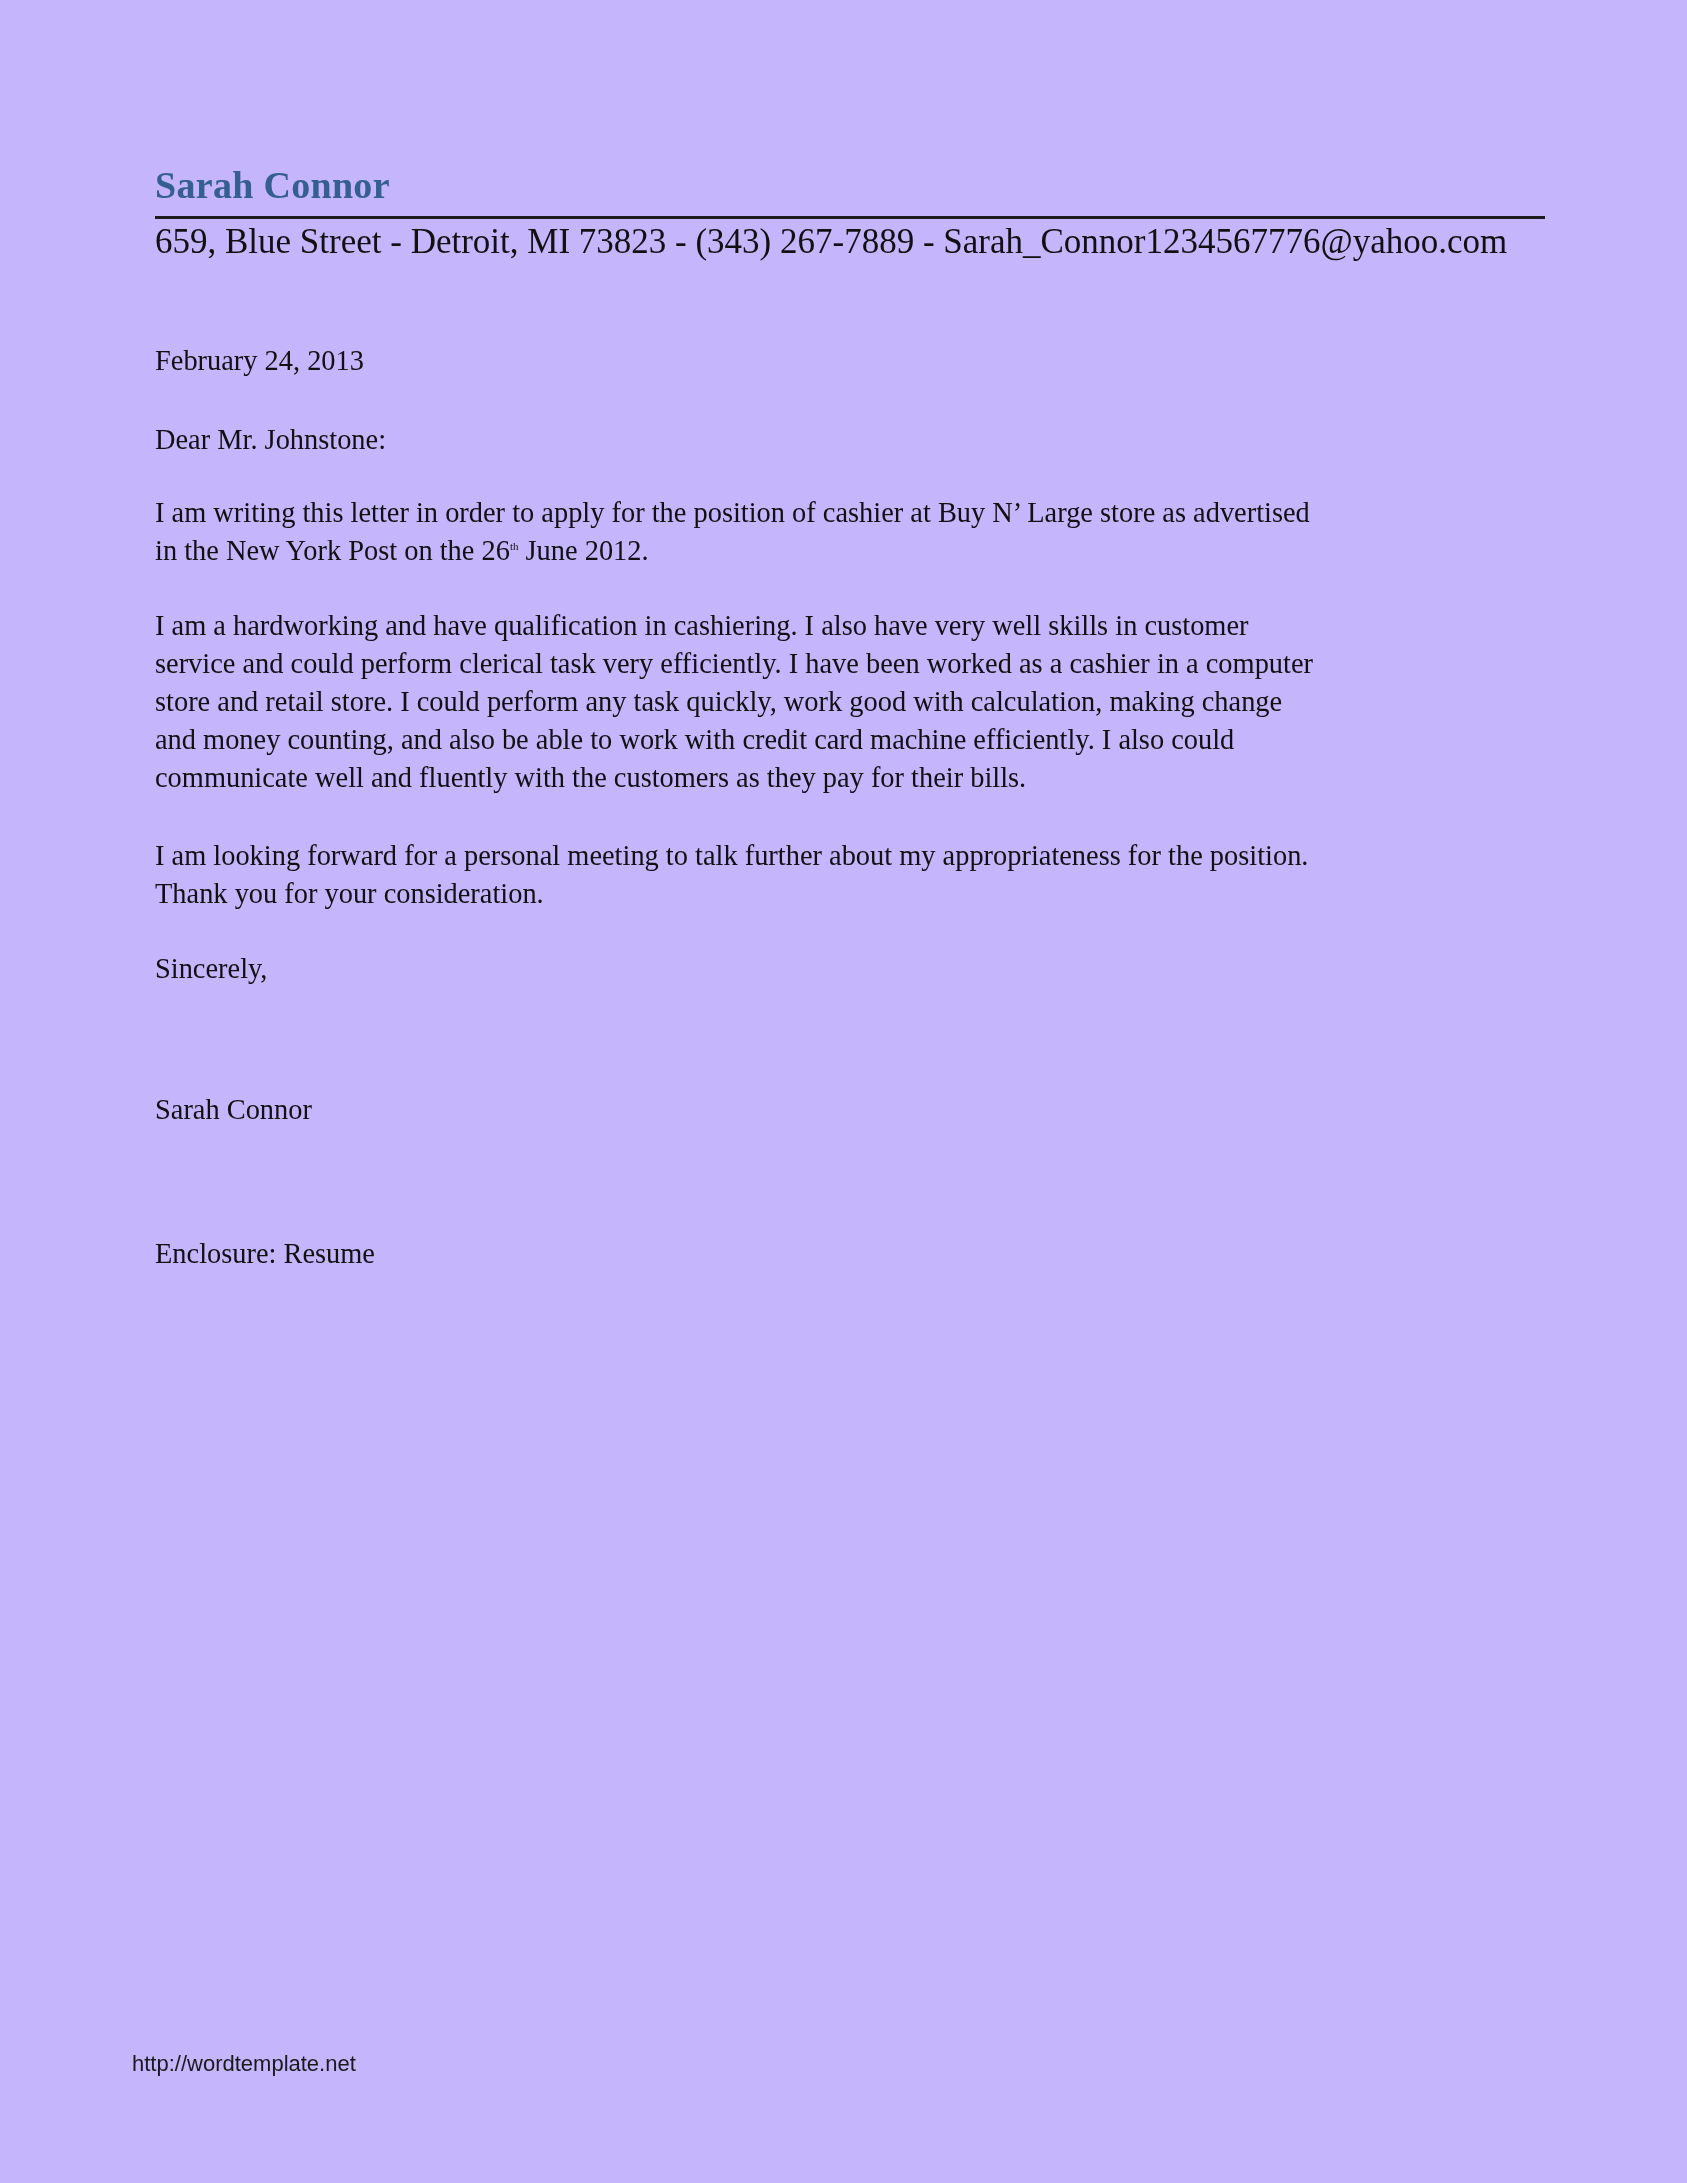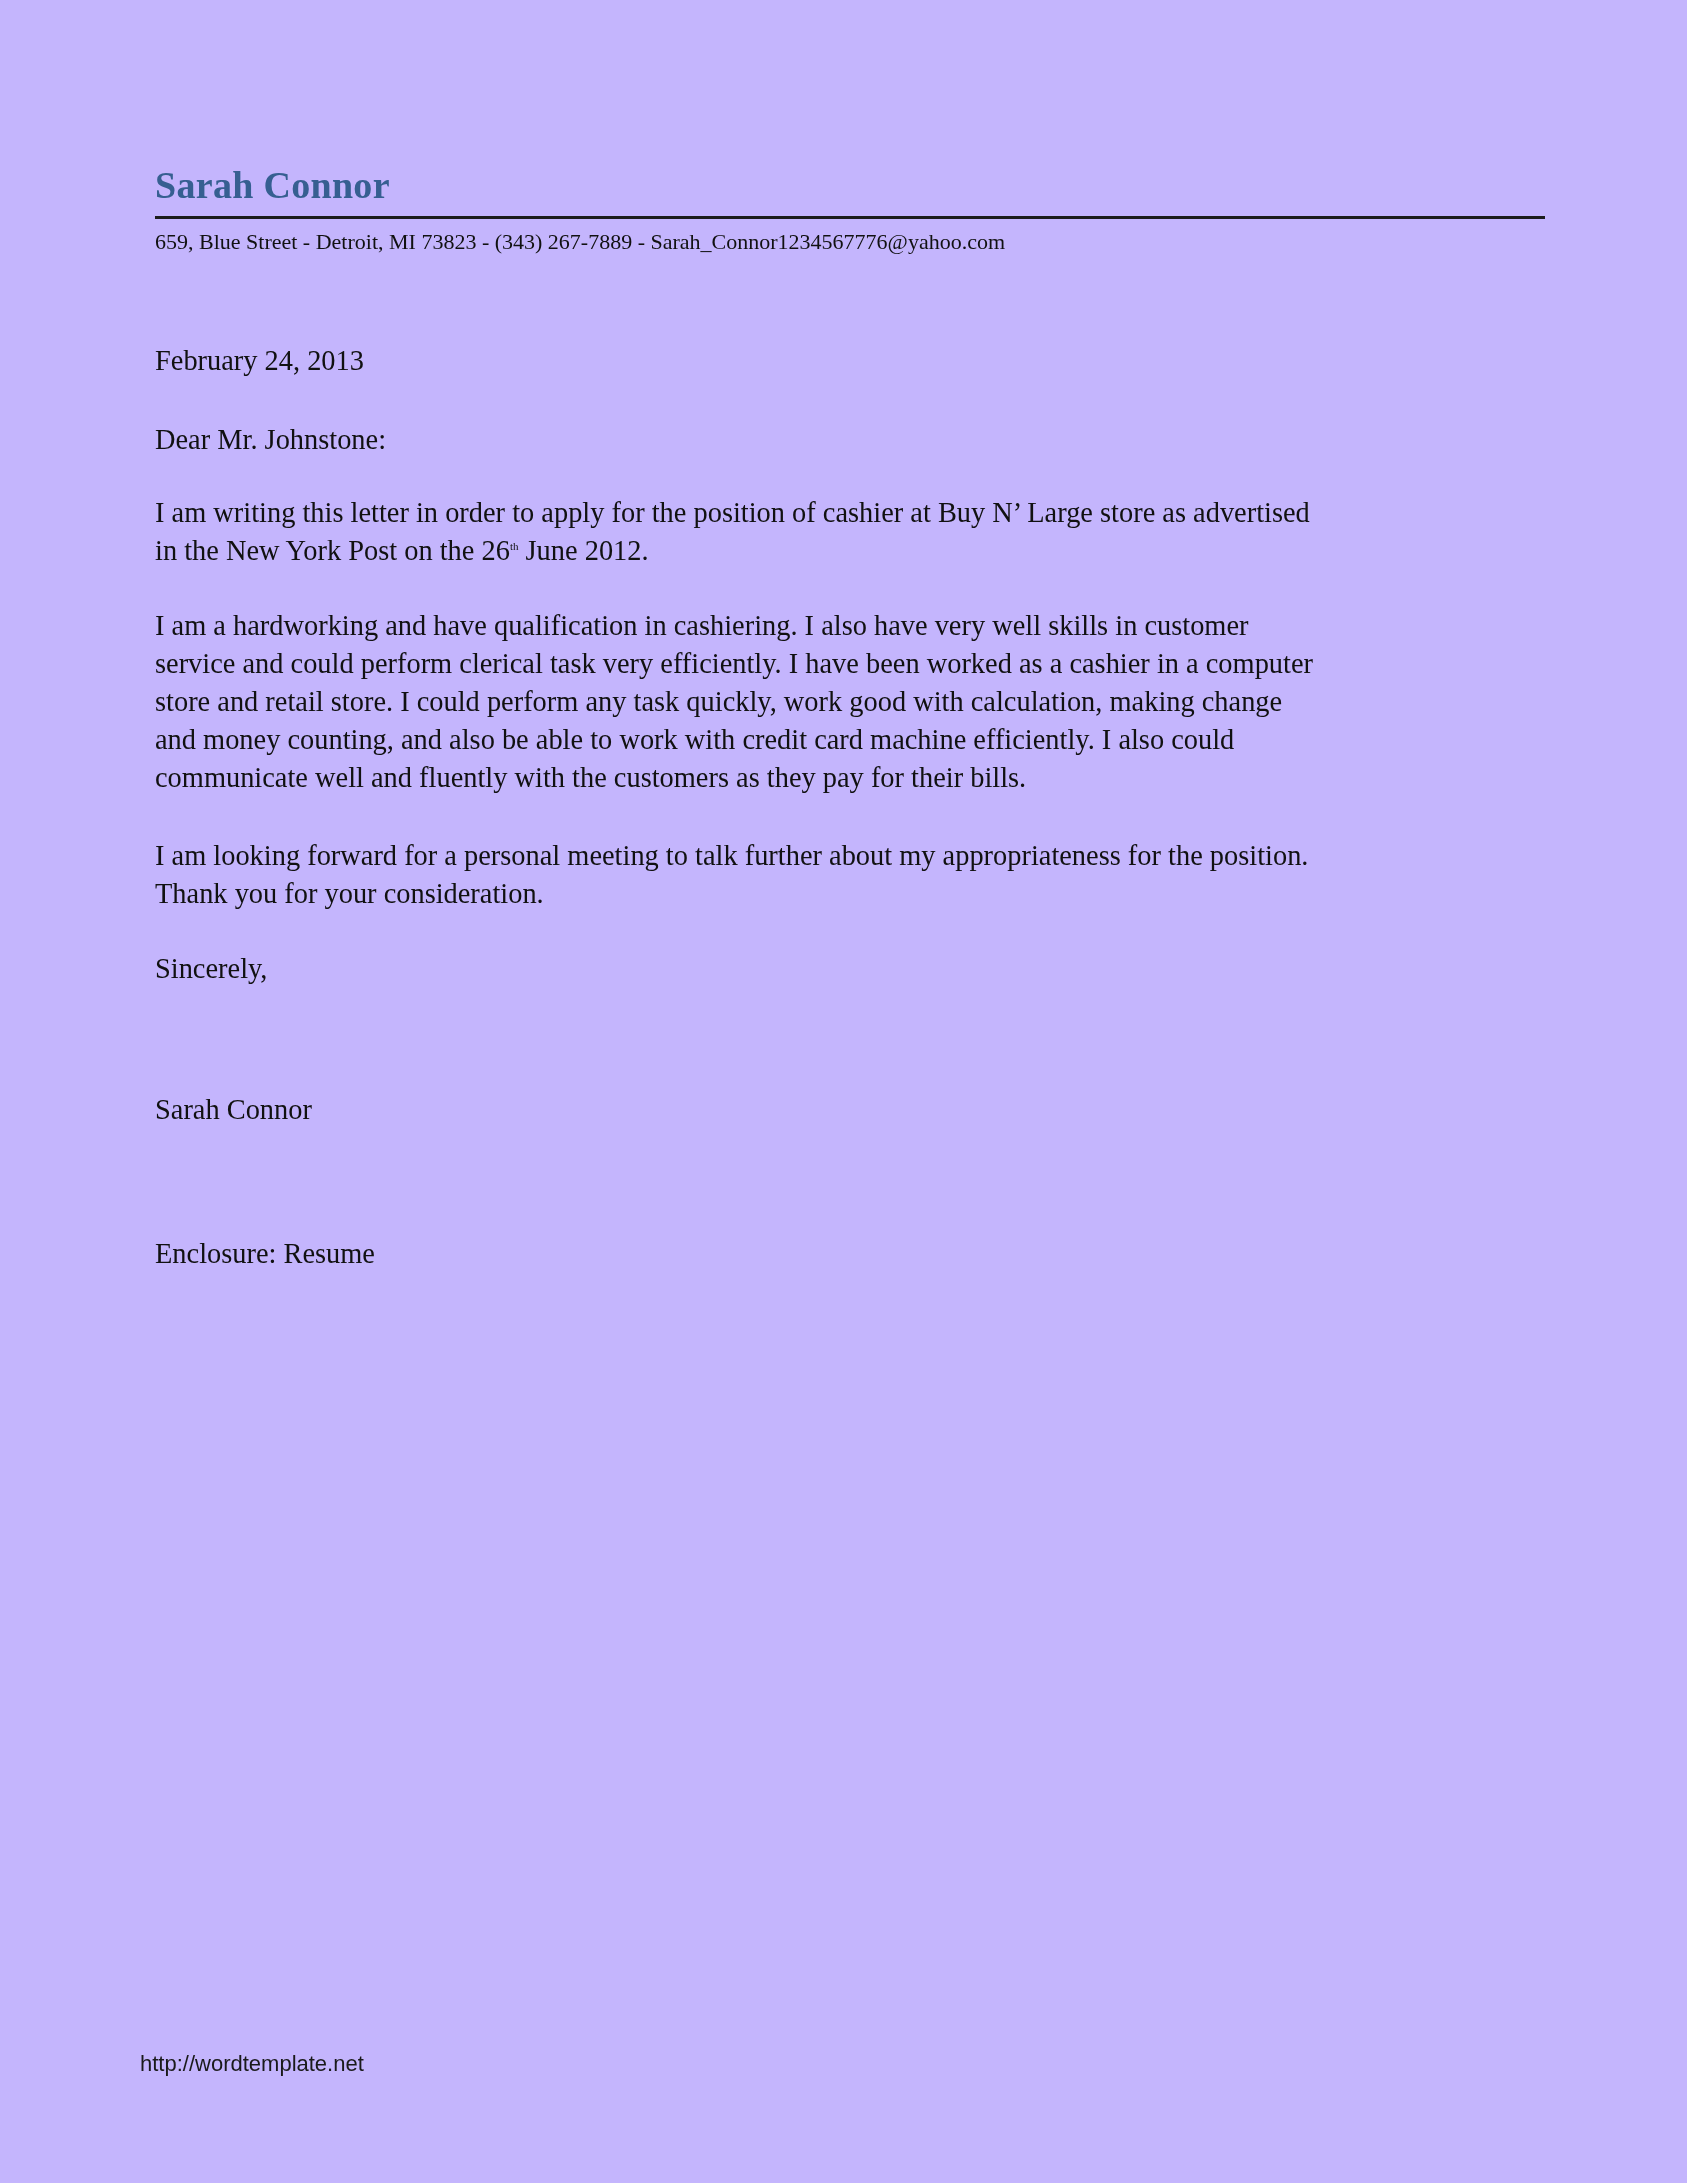--- a/index.html
+++ b/index.html
@@ -30,42 +30,42 @@
     letter-spacing: 0.3px;
   }
   .header-rule {
     margin-top: 10px;
     height: 3.3px;
     background: #1c1c1c;
     width: 100%;
   }
   .contact-line {
     margin: 6px 0 0 0;
-    font-size: 22px;
+    font-size: 35px;
     line-height: 33px;
   }
   .date-line   { margin: 84px 0 0 0; }
   .recipient-block { margin: 37px 0 0 0; }
   .recipient-block p { margin: 0; }
   .salutation  { margin: 41px 0 0 0; }
   .para        { margin: 0; white-space: pre-line; }
   .para-1      { margin-top: 35px; }
   .para-2      { margin-top: 37px; }
   .para-3      { margin-top: 40px; }
   .closing     { margin: 37px 0 0 0; }
   .signature   { margin: 103px 0 0 0; }
   .enclosure   { margin: 106px 0 0 0; }
   sup.ordinal {
     font-size: 11px;
     line-height: 0;
     vertical-align: super;
   }
   .footer-url {
     position: absolute;
-    left: 140px;
+    left: 132px;
     top: 2051px;
     font-family: "Liberation Sans", "DejaVu Sans", sans-serif;
     font-size: 22px;
     line-height: 26.5px;
     color: #1a1a1a;
   }
 </style>
 </head>
 <body>
 

